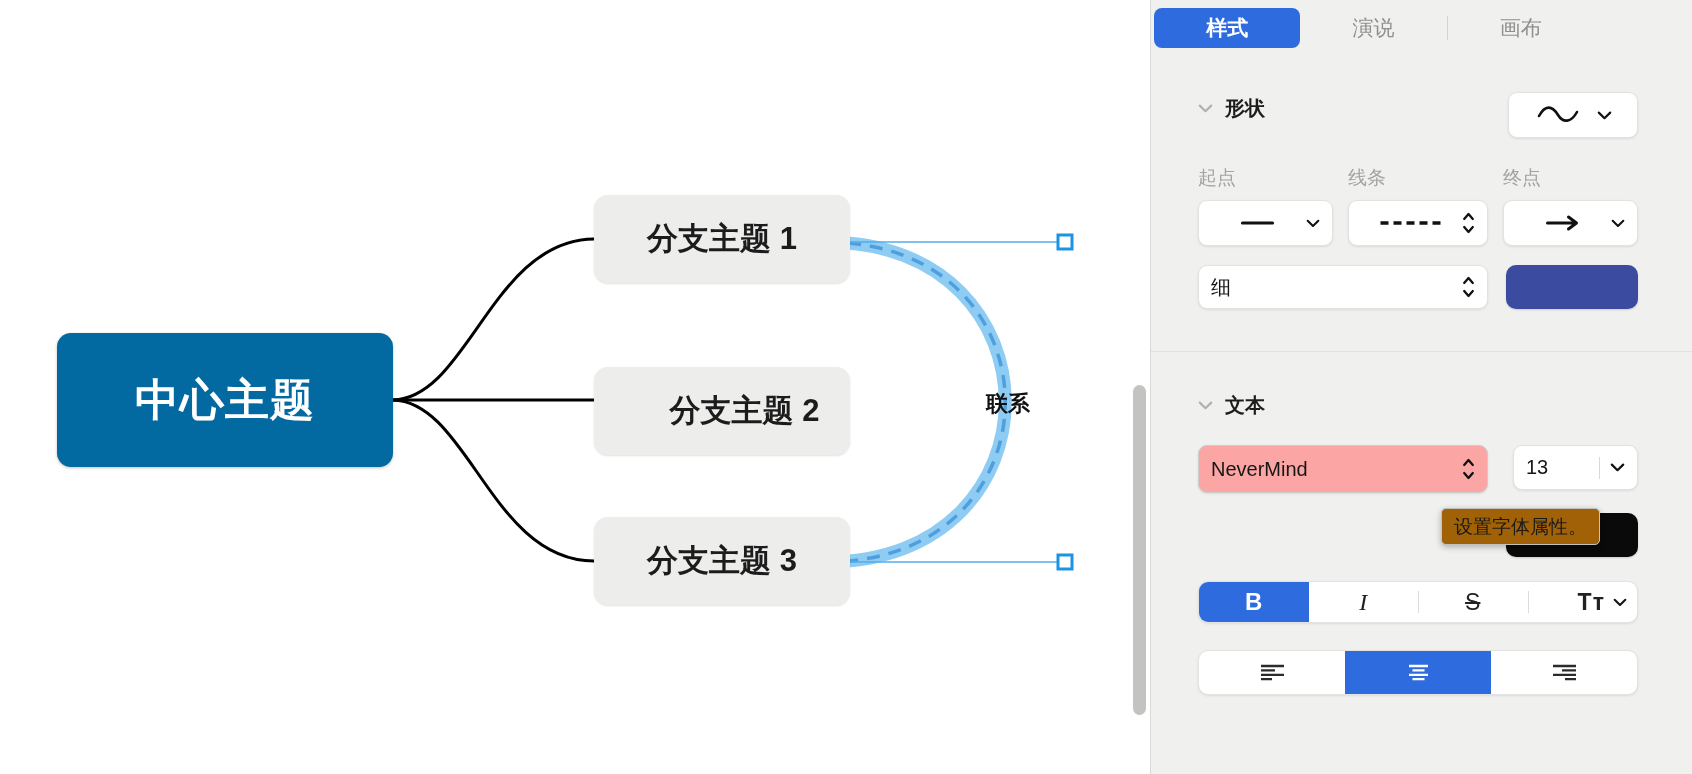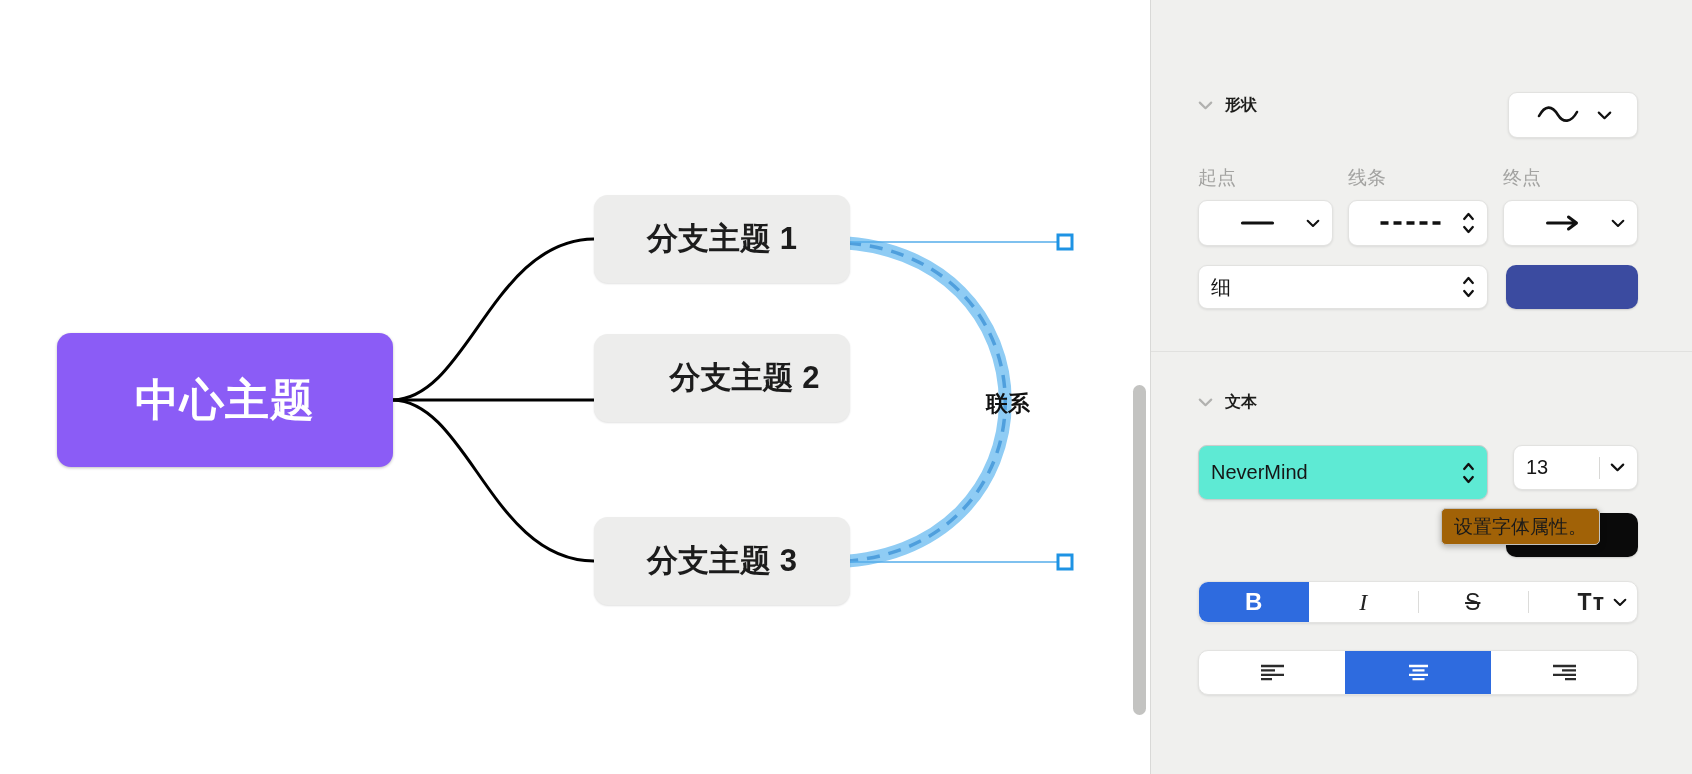--- a/index.html
+++ b/index.html
@@ -20,21 +20,21 @@
   .topic.central {
     left:57px; top:333px; width:336px; height:134px;
     color:#fff; font-size:44px; font-weight:bold; letter-spacing:1px;
     box-shadow:0 1px 3px rgba(0,0,0,.25);
   }
   .topic.branch {
     left:594px; width:256px; height:88px; background:#ededec;
     color:#1c1c1c; font-size:31px; font-weight:bold;
     box-shadow:0 1px 2px rgba(0,0,0,.12);
   }
-  .b1 { top:195px; } .b2 { top:334px;padding-left:45px; } .b3 { top:517px; }
+  .b1 { top:195px; } .b2 { top:367px;padding-left:45px; } .b3 { top:517px; }
   .rel-label {
     position:absolute; left:1008px; top:404px; transform:translate(-50%,-50%);
     font-size:22px; font-weight:bold; color:#111;
   }
   .canvas-scrollbar {
     position:absolute; left:1133px; top:385px; width:13px; height:330px;
     background:#c3c3c1; border-radius:7px;
   }
 
   
@@ -49,21 +49,21 @@
   .tab {
     flex:1; display:flex; align-items:center; justify-content:center;
     font-size:21px; color:#8f8f8d; border-radius:8px; cursor:default;
   }
   .tab.active { color:#fff; font-weight:bold; }
   .tab-divider { width:1px; background:#d2d2d0; margin:8px 0; }
 
   .content { position:absolute; left:47px; top:0; width:440px; height:774px; }
 
   .section-head { position:absolute; display:flex; align-items:center; gap:12px; }
-  .section-head .title { font-size:16px; font-weight:bold; color:#1d1d1b; }
+  .section-head .title { font-size:20px; font-weight:bold; color:#1d1d1b; }
   .head-shape { top:95px; left:0; }
   .head-text  { top:392px; left:0; }
 
   .select {
     position:absolute; background:#fff; border:1px solid #e2e2e0; border-radius:9px;
     box-shadow:0 1px 2.5px rgba(0,0,0,.09);
     display:flex; align-items:center; padding:0 12px; font-size:20px; color:#161616;
   }
   .select .flex { flex:1; }
   .shape-select { top:92px; left:310px; width:130px; height:46px; justify-content:center; gap:16px; }
@@ -78,22 +78,22 @@
 
   .sel-width { top:265px; left:0; width:290px; height:44px; }
   .swatch {
     position:absolute; border-radius:10px; box-shadow:0 1px 2px rgba(0,0,0,.15);
   }
   .swatch.line-color { top:265px; left:308px; width:132px; height:44px; }
   .swatch.font-color { top:513px; left:308px; width:132px; height:44px; }
 
   .panel-divider { position:absolute; left:0; top:351px; width:542px; height:1px; background:#e1e1df; }
 
-  .sel-font   { top:445px; left:0; width:290px; height:55px;
-                background:#5eead4; border-color:#cccccb; }
+  .sel-font   { top:445px; left:0; width:290px; height:48px;
+                background:#fca5a5; border-color:#cccccb; }
   .sel-size   { top:445px; left:315px; width:125px; height:45px; }
   .sel-weight { top:513px; left:0; width:290px; height:44px; }
   .size-sep { width:1px; height:22px; background:#d8d8d6; margin:0 10px 0 6px; }
 
   .tooltip {
     position:absolute; top:508px; left:243px; height:37px; padding:0 12px;
     background:#a16207; border:1px solid #c2c2c0; border-radius:5px;
     box-shadow:0 2px 6px rgba(0,0,0,.28);
     display:flex; align-items:center; font-size:19px; color:#1a1a1a; z-index:5; white-space:nowrap;
   }
@@ -148,31 +148,37 @@
       <g fill="#ffffff" stroke="#2b9fe8" stroke-width="3.5">
         <circle cx="826" cy="242" r="9"></circle>
         <circle cx="826" cy="562" r="9"></circle>
       </g>
       <g fill="#ffffff" stroke="#1e93e4" stroke-width="3">
         <rect x="1058" y="235" width="14" height="14"></rect>
         <rect x="1058" y="555" width="14" height="14"></rect>
       </g>
     </svg>
 
-    <div class="topic central" style="background: #8b5cf6;">中心主题</div>
+    <div class="topic central" style="background: #0369a1;">中心主题</div>
     <div class="topic branch b1">分支主题 1</div>
     <div class="topic branch b2">分支主题 2</div>
     <div class="topic branch b3">分支主题 3</div>
     <div class="rel-label">联系</div>
 
     <div class="canvas-scrollbar"></div>
   </div>
 
   <div class="panel">
 
+    <div class="tabs">
+      <div class="tab active" style="background: rgb(46, 107, 223);">样式</div>
+      <div class="tab">演说</div>
+      <div class="tab-divider"></div>
+      <div class="tab">画布</div>
+    </div>
 
     <div class="content">
 
       <div class="section-head head-shape">
         <svg class="icon" width="15" height="9" viewBox="0 0 15 9">
           <path d="M1.8 1.6 L7.5 7.2 L13.2 1.6" fill="none" stroke="#b1b1af" stroke-width="2.2" stroke-linecap="round" stroke-linejoin="round"></path>
         </svg>
         <span class="title">形状</span>
       </div>
 

